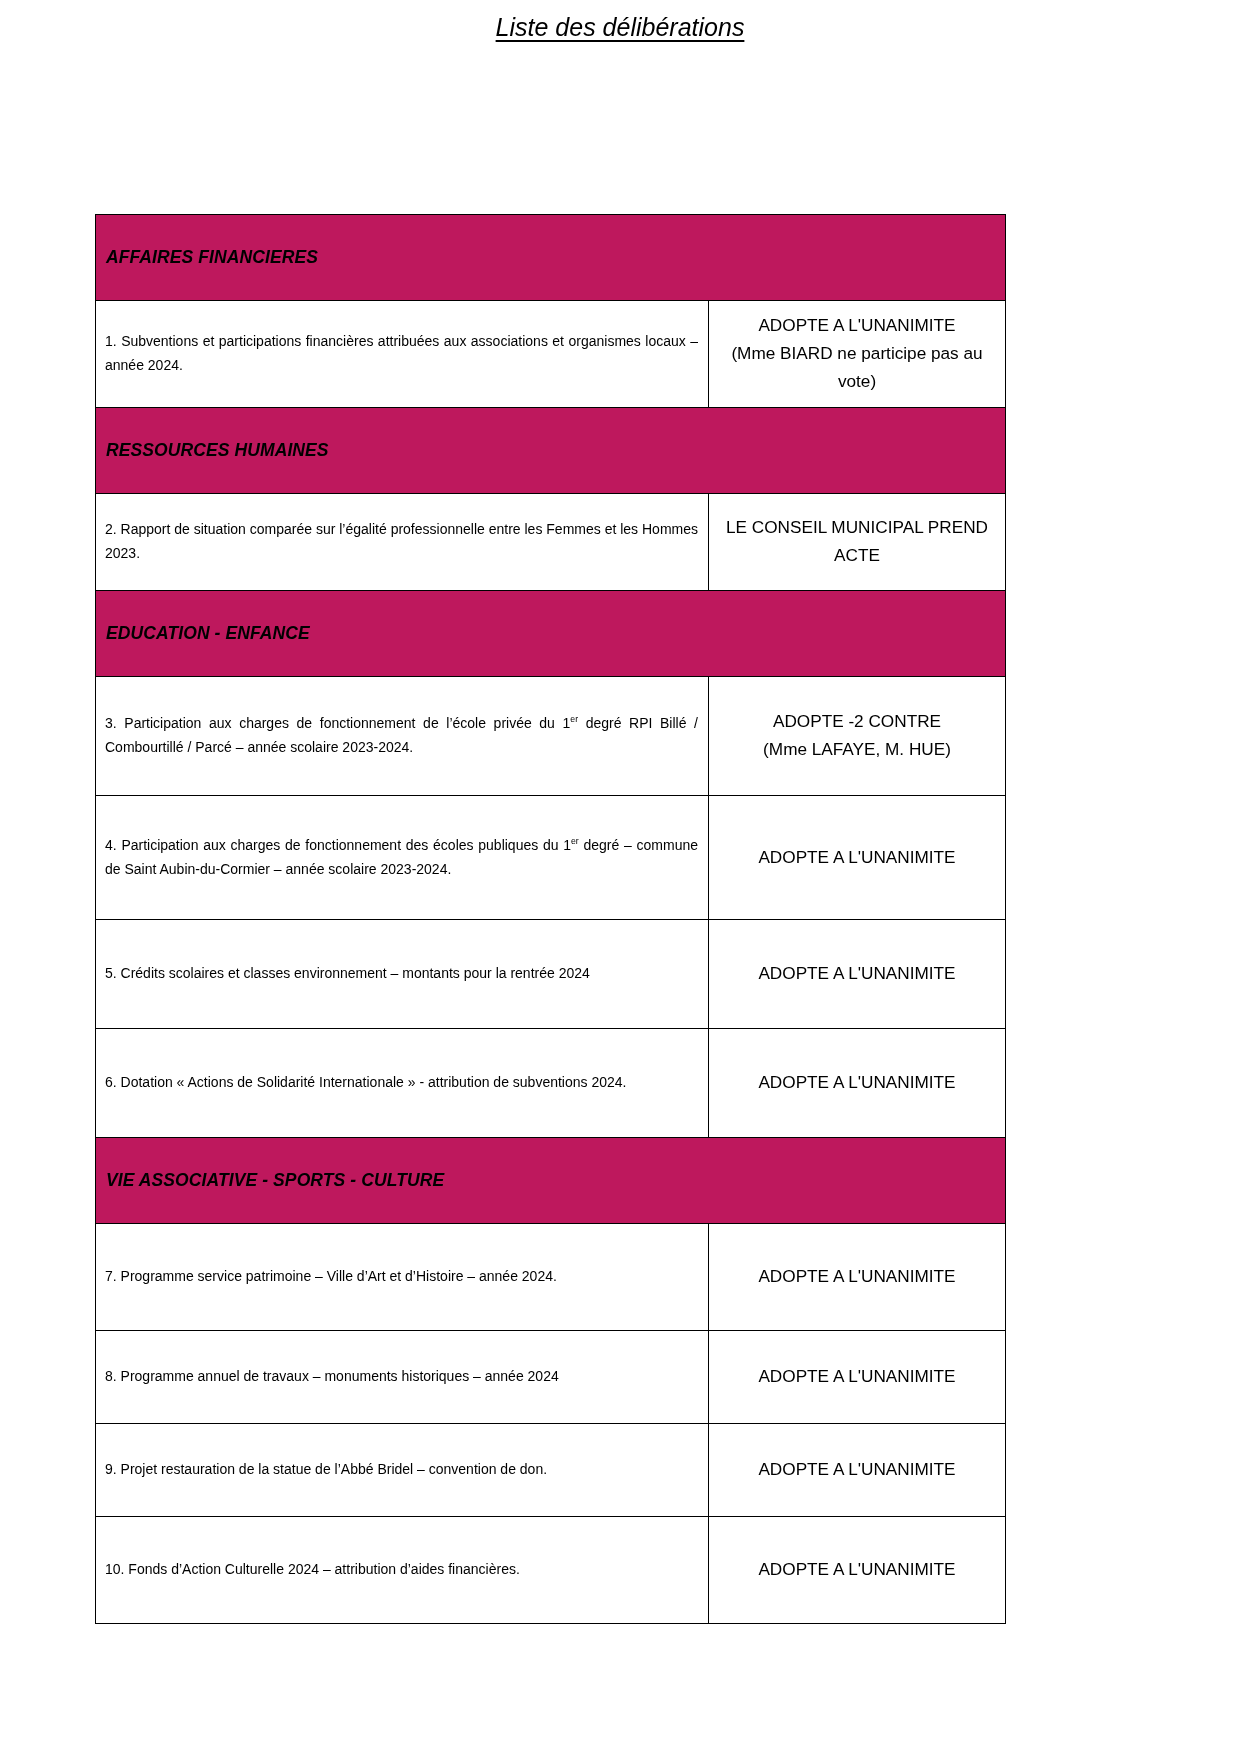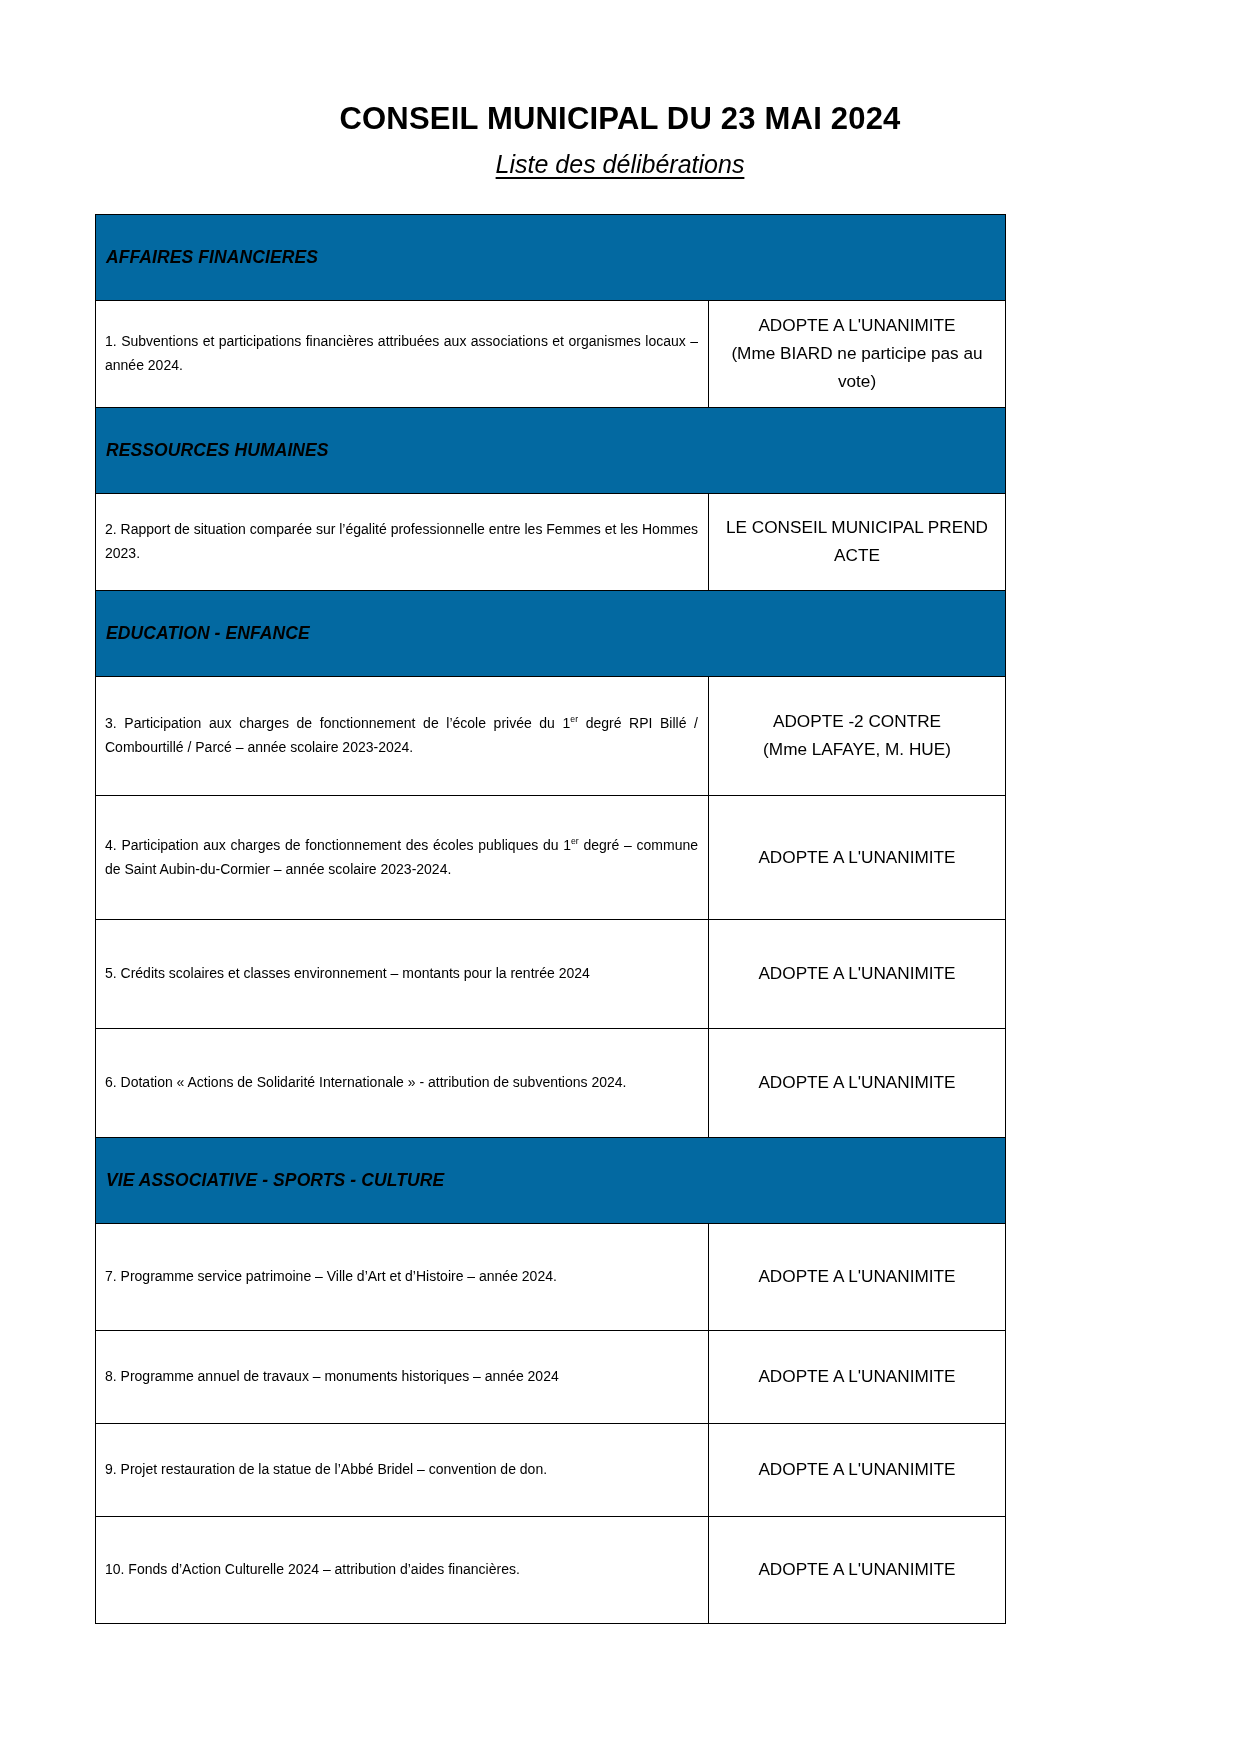--- a/index.html
+++ b/index.html
@@ -63,21 +63,21 @@
   table.delib col.c2 { width: 297px; }
 
   table.delib td {
     border: 1.2px solid #000;
     vertical-align: middle;
     padding: 0;
   }
 
   
   tr.section-row td {
-    background: #0369a1;
+    background: #be185d;
     border-top: 1.9px solid #000;
     border-bottom: 1.9px solid #000;
     padding: 14px 10px 15px 10px;
     height: 56px;
   }
   .section-label {
     font-size: 17.5px;
     font-style: italic;
     font-weight: bold;
     letter-spacing: 0.1px;
@@ -125,21 +125,20 @@
   tr.h8 td { height: 74px; }
   tr.h9 td { height: 74px; }
   tr.h10 td { height: 74px; }
   tr.h11 td { height: 88px; }
 </style>
 </head>
 <body>
 
 <div class="page">
 
-  <h1 class="doc-title">CONSEIL MUNICIPAL DU 23 MAI 2024</h1>
   <div class="doc-subtitle"><span>Liste des délibérations</span></div>
 
   <div class="table-wrap">
     <table class="delib">
       <colgroup>
           <col class="c1">
           <col class="c2">
         </colgroup>
       <tbody>
 

